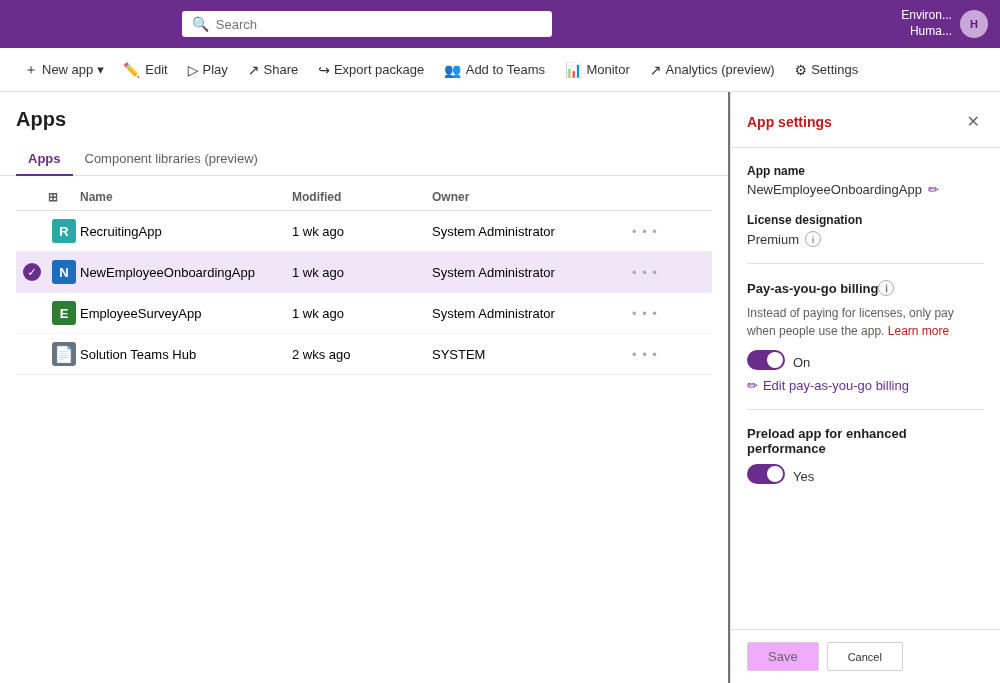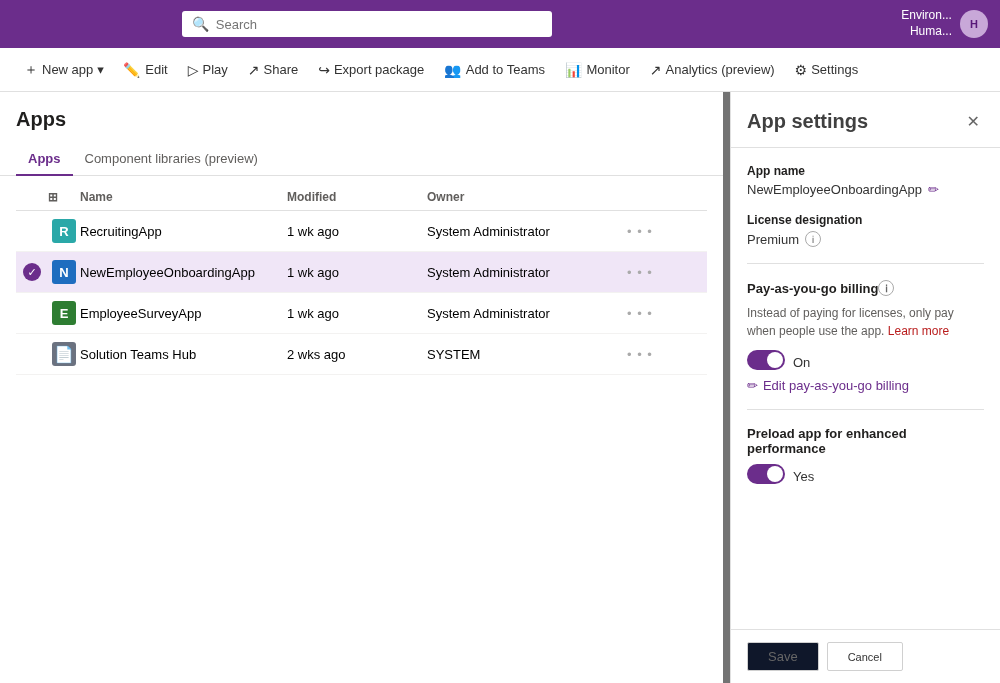--- a/index.html
+++ b/index.html
@@ -75,21 +75,21 @@
       display: flex;
       height: calc(683px - 48px - 44px);
     }
 
     
     .left-panel {
       flex: 1;
       background: white;
       padding: 16px 0;
       overflow-y: auto;
-      border-right: 7px solid #737373;
+      border-right: 2px solid #737373;
     }
     .page-title {
       font-size: 20px;
       font-weight: 600;
       padding: 0 16px 12px 16px;
       color: #201f1e;
     }
     .tabs {
       display: flex;
       border-bottom: 1px solid #e0e0e0;
@@ -159,23 +159,23 @@
       overflow-y: auto;
     }
     .panel-header {
       display: flex;
       align-items: center;
       justify-content: space-between;
       padding: 16px 16px 12px 16px;
       border-bottom: 1px solid #e0e0e0;
     }
     .panel-title {
-      font-size: 20px;
-      font-weight: 600;
-      color: #404040;
+      font-size: 14px;
+      font-weight: 600;
+      color: #b91c1c;
       text-align: center;
     }
     .close-btn {
       background: none; border: none; cursor: pointer;
       font-size: 16px; color: #666; padding: 4px;
       border-radius: 2px;
     }
     .panel-body { padding: 16px; flex: 1; }
     .field-label {
       font-size: 12px;
@@ -240,21 +240,21 @@
       padding: 0; margin-bottom: 16px;
     }
     .panel-footer {
       padding: 12px 16px;
       border-top: 1px solid #e0e0e0;
       display: flex;
       gap: 8px;
     }
     .btn-save {
       padding: 6px 20px;
-      background: #0f172a;
+      background: #f0abfc;
       border: 1px solid #d0d0d0;
       border-radius: 2px;
       cursor: pointer;
       font-size: 13px;
       color: #666;
     }
     .btn-cancel {
       padding: 6px 20px;
       background: white;
       border: 1px solid #d0d0d0;

